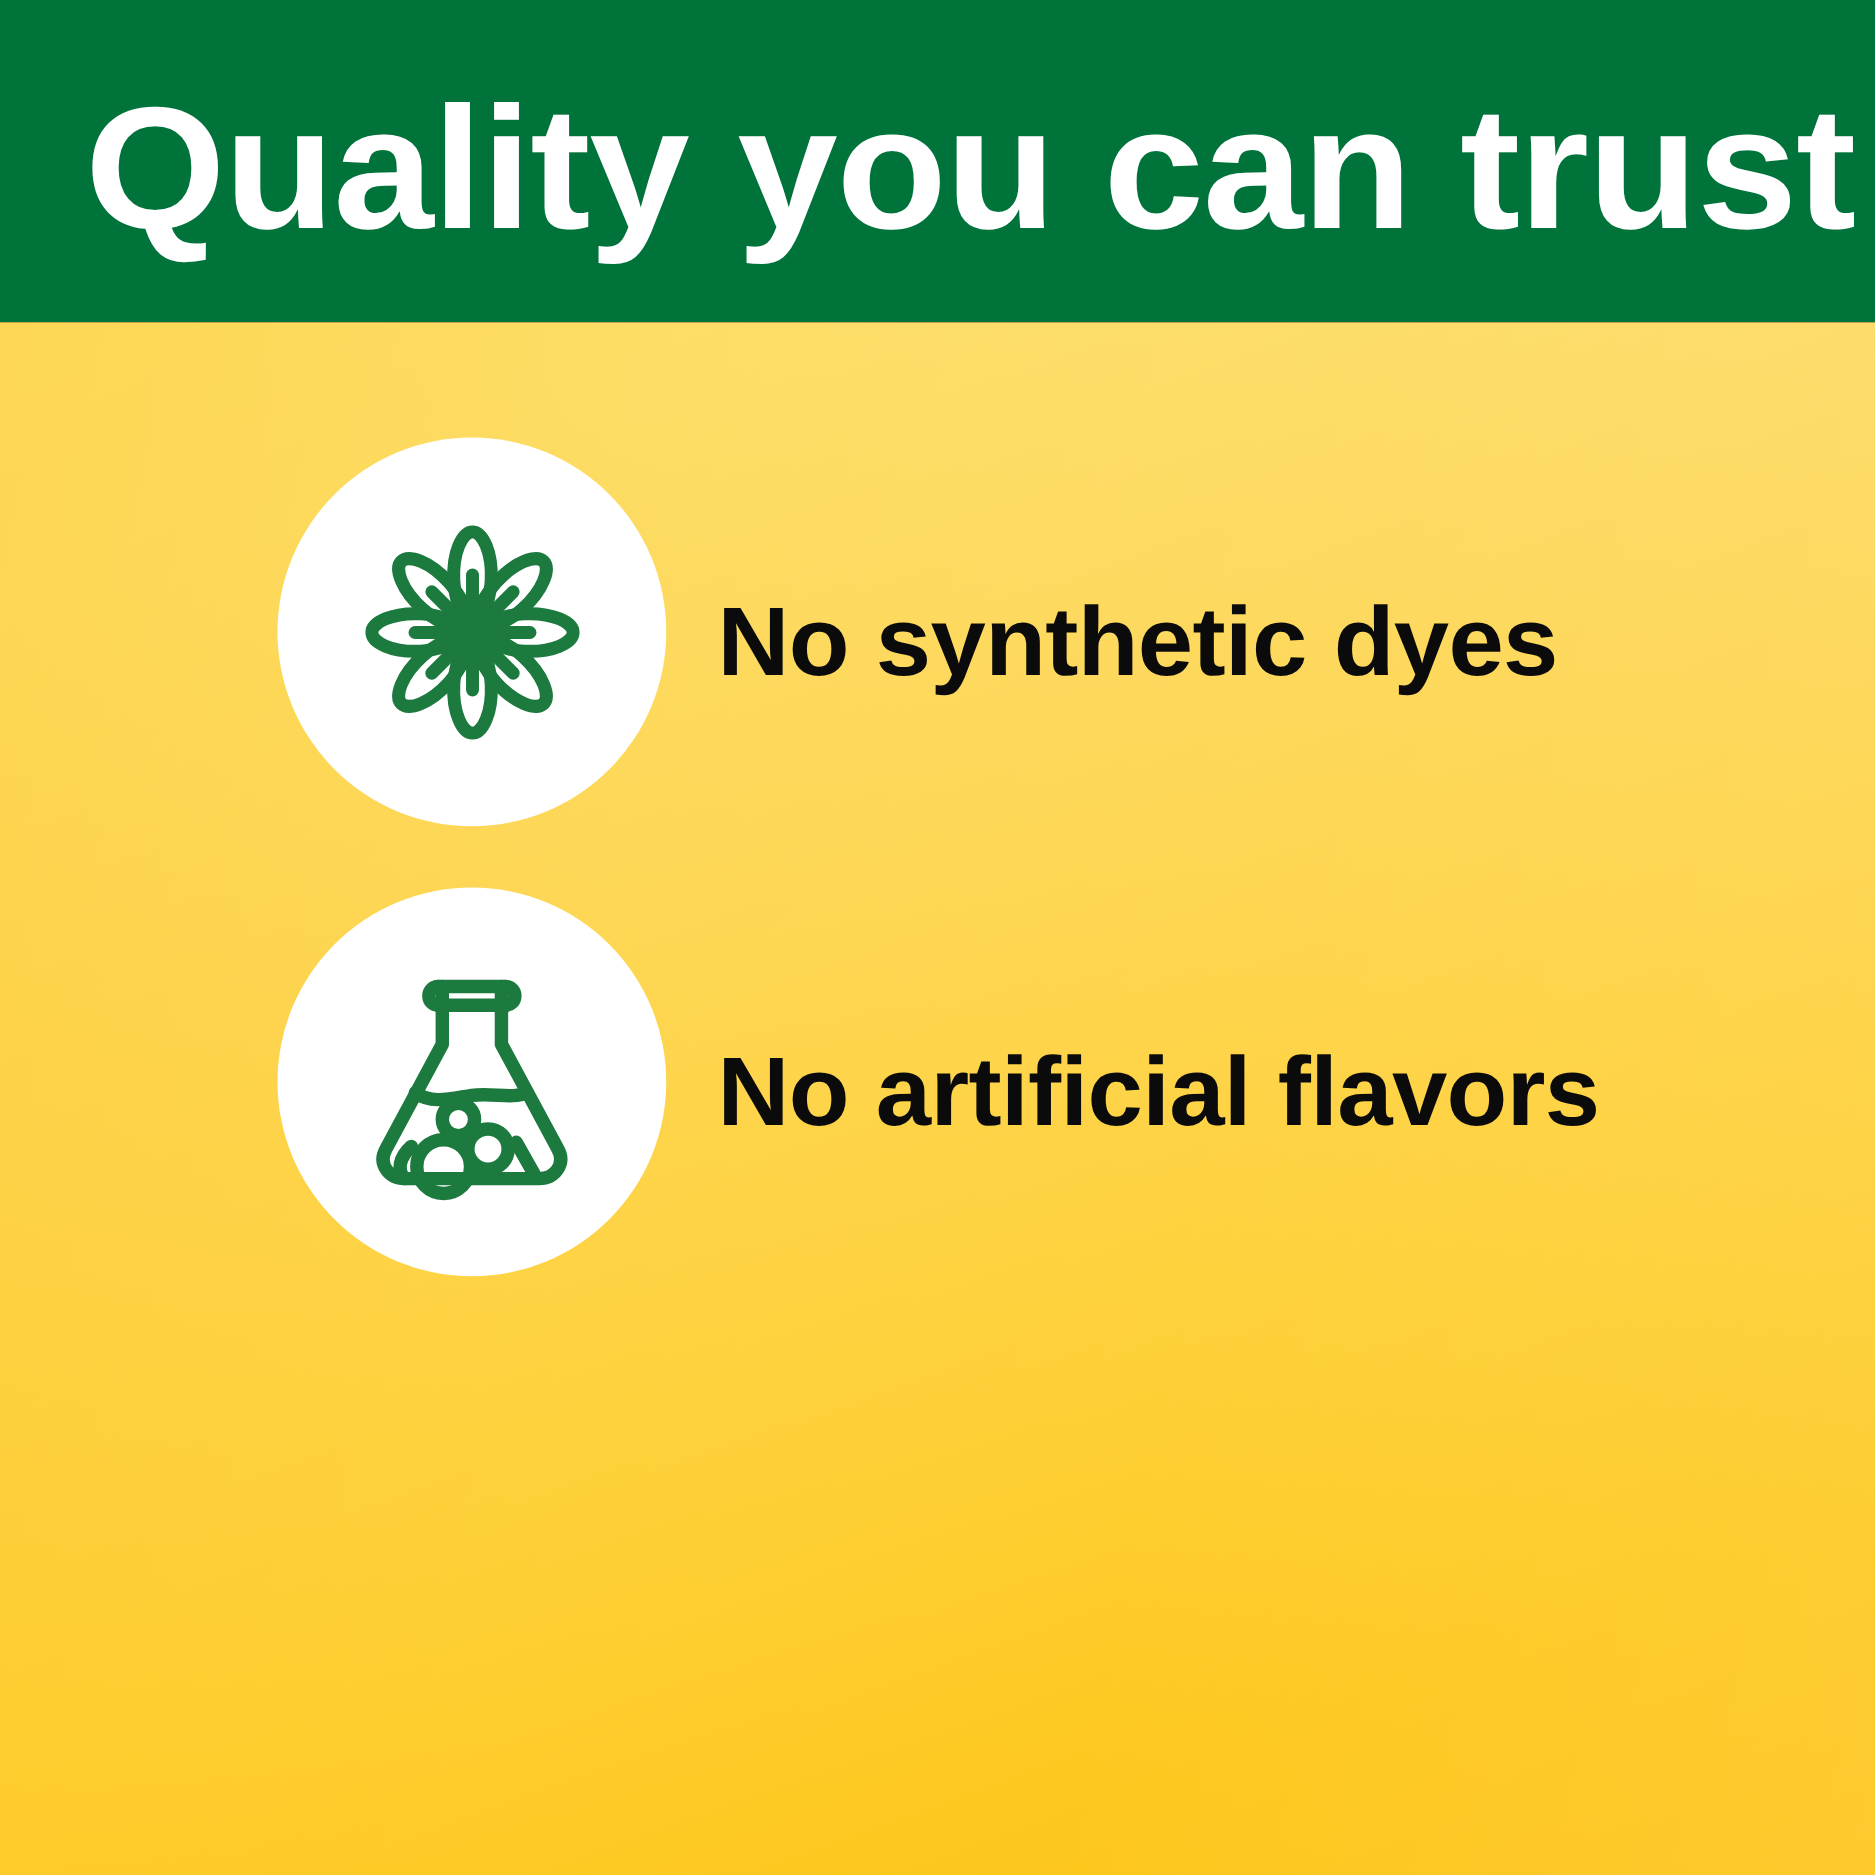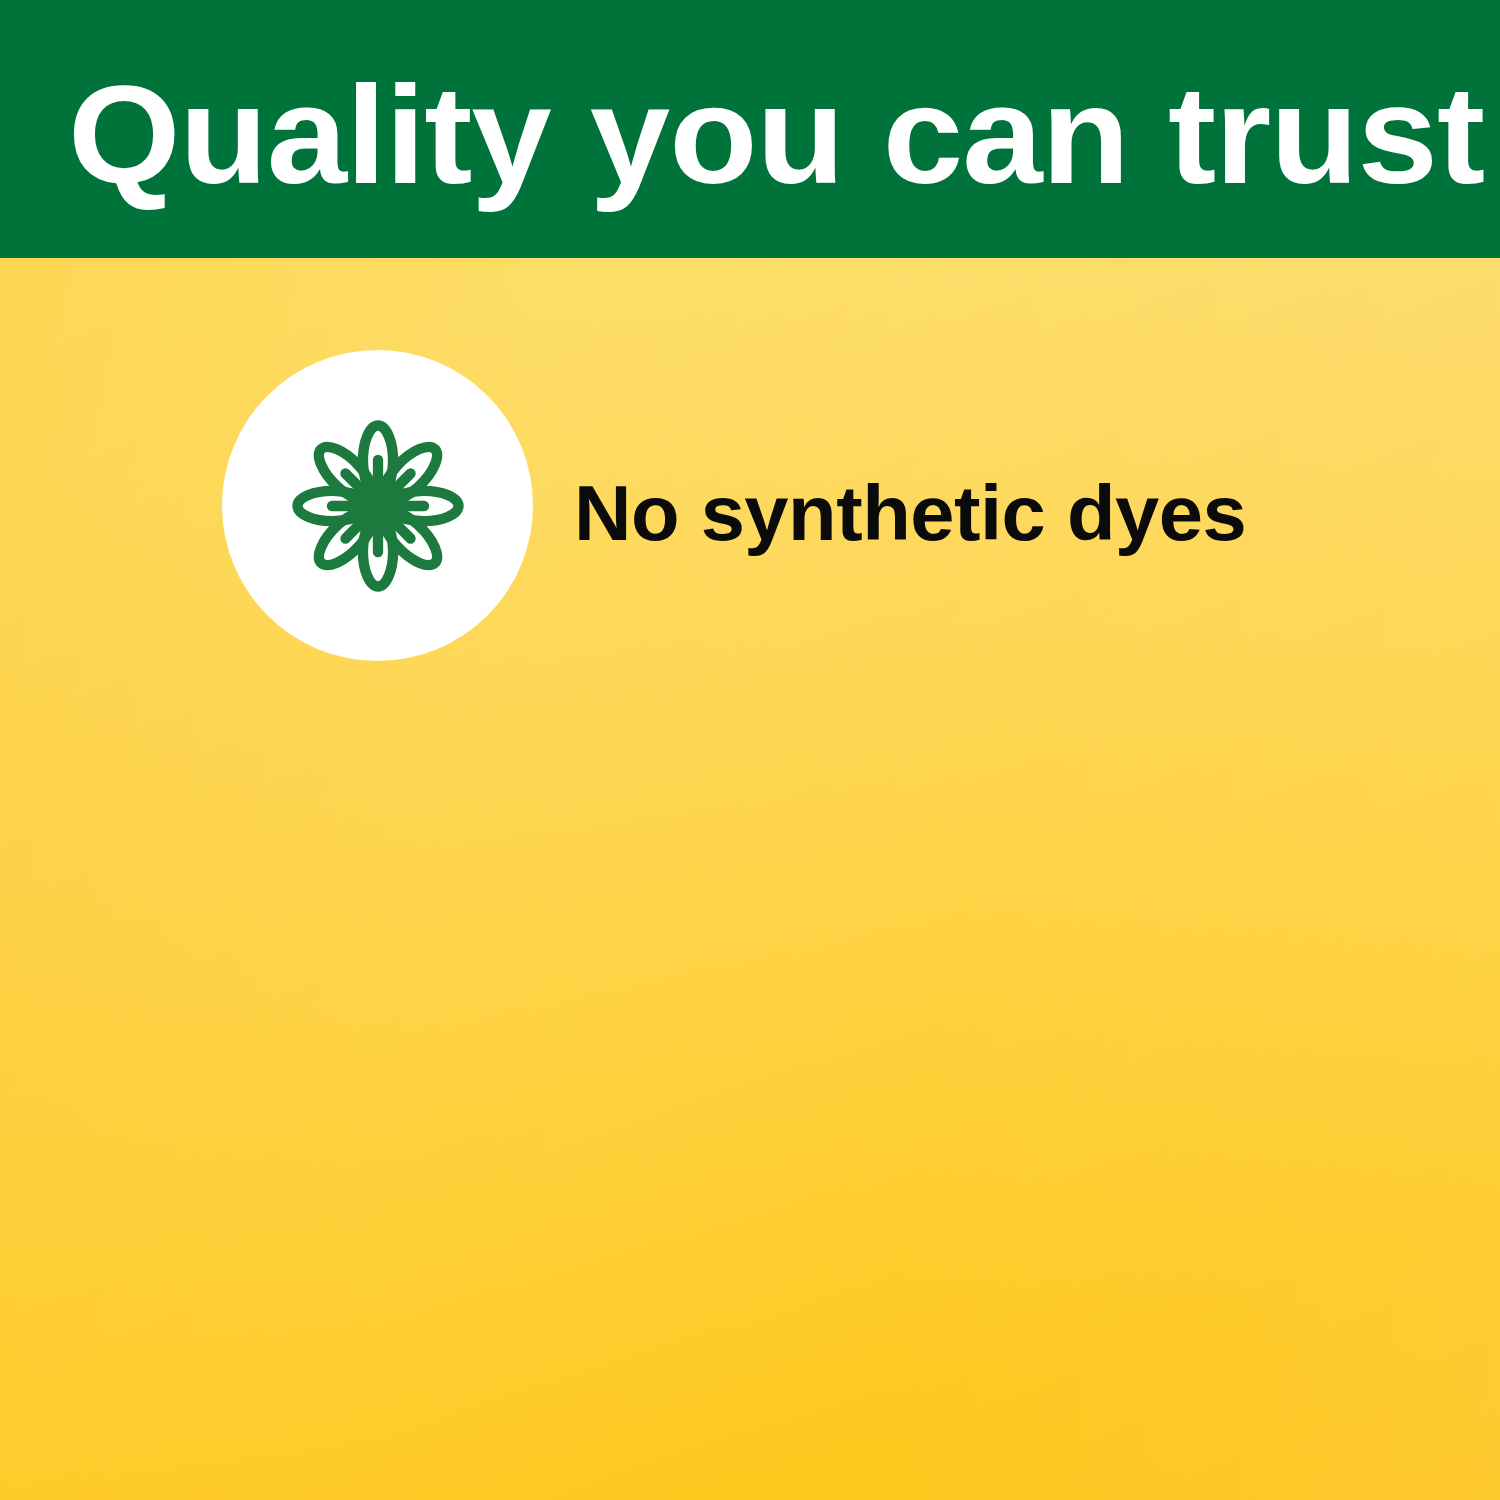--- a/index.html
+++ b/index.html
@@ -176,15 +176,42 @@
               <path d="M100 96 C100 96 88 86 87 64 C86 44 93 30 100 30 C107 30 114 44 113 64 C112 86 100 96 100 96 Z"></path>
               <path d="M100 90 L100 60"></path>
             </g>
           </g>
         </svg>
       </span>
     </div>
     <div class="feature-label">No synthetic dyes</div>
   </div>
 
+  <div class="feature-row row-2">
+    <div class="icon-badge">
+      <span>
+        <svg width="215" height="215" viewBox="0 0 200 200" fill="none" stroke="#1C7A3E" stroke-width="10" stroke-linecap="round" stroke-linejoin="round">
+
+          <path d="M75 29 L125 29"></path>
+          <path d="M78 29 L78 72 L36 150 C30 161 38 172 50 172 L150 172
+                   C162 172 170 161 164 150 L122 72 L122 29"></path>
+
+          <path d="M75 29 C71 29 68 32 68 36 C68 40 71 43 75 43"></path>
+          <path d="M125 29 C129 29 132 32 132 36 C132 40 129 43 125 43"></path>
+          <path d="M75 43 L125 43"></path>
+
+          <path d="M58 108 C70 117 86 112 100 110 C116 108 130 113 141 108"></path>
+
+          <circle cx="90" cy="128" r="12"></circle>
+          <circle cx="112" cy="150" r="15"></circle>
+          <circle cx="79" cy="163" r="20"></circle>
+
+          <path d="M55 148 C46 156 44 166 50 172"></path>
+
+          <path d="M133 145 L146 168"></path>
+        </svg>
+      </span>
+    </div>
+    <div class="feature-label">No artificial flavors</div>
+  </div>
 
 
 </div>
 
 </body></html>

